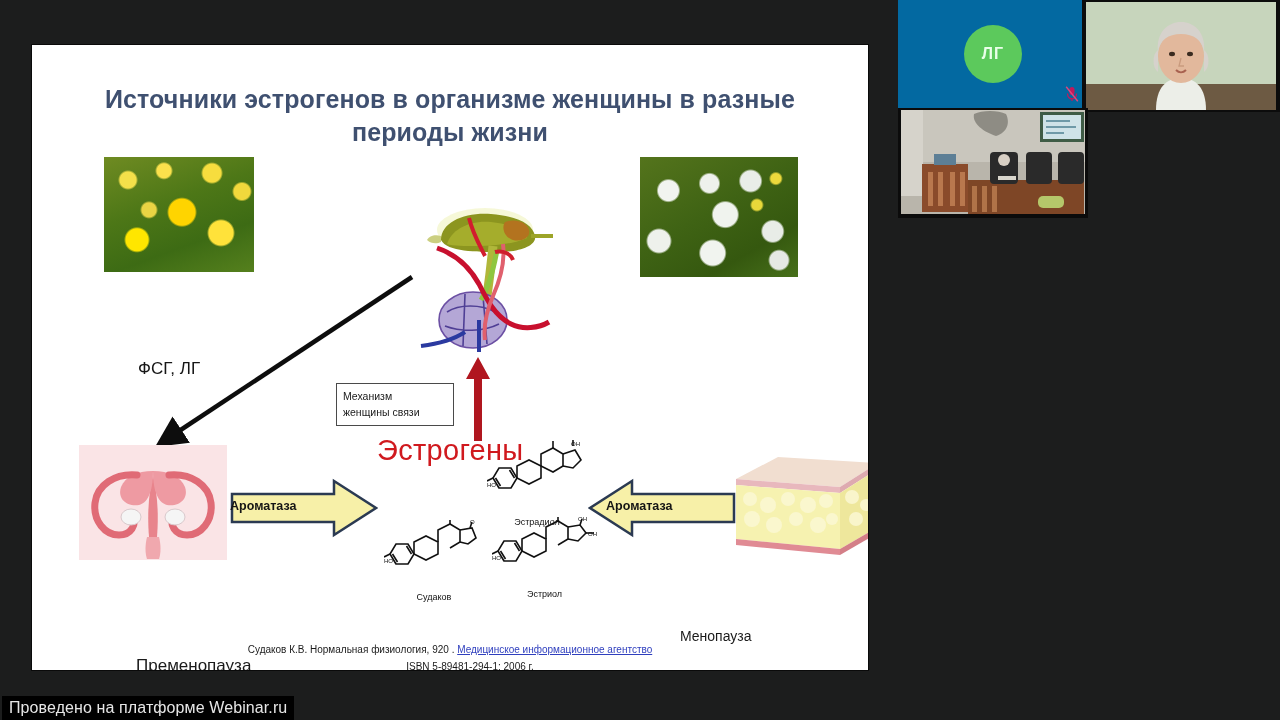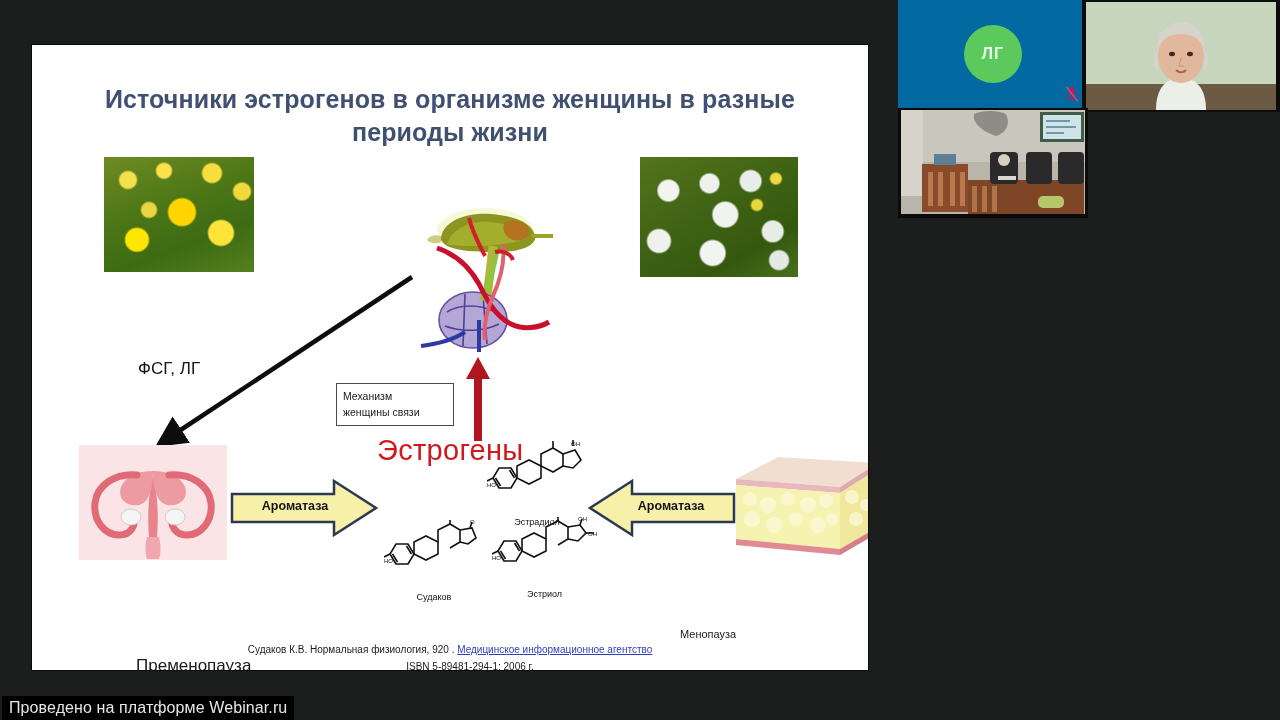--- a/index.html
+++ b/index.html
@@ -62,21 +62,21 @@
 
   
   .uterus{position:absolute;left:47px;top:400px;width:148px;height:115px;
     background:#fae4e6;}
   
   .adipose{position:absolute;left:688px;top:408px;width:162px;height:105px;}
 
   
   .lbl-fsh{position:absolute;left:106px;top:314px;font-size:17px;color:#161616;}
   .lbl-premeno{position:absolute;left:104px;top:583px;font-size:17px;color:#1a1a1a;margin-top:28px;}
-  .lbl-meno{position:absolute;left:648px;top:583px;font-size:11px;color:#1a1a1a;}
+  .lbl-meno{position:absolute;left:648px;top:583px;font-size:14px;color:#1a1a1a;}
 
   .feedback-box{
     position:absolute;left:304px;top:338px;width:118px;height:43px;
     border:1px solid #4a4a4a;background:#ffffff;
     font-size:10.5px;line-height:1.5;color:#1a1a1a;
     padding:5px 0 0 6px;box-sizing:border-box;
   }
   .estrogen-word{
     position:absolute;left:345px;top:389px;
     font-size:29px;color:#d0191e;letter-spacing:.3px;
@@ -86,21 +86,21 @@
   .arrow-diag{position:absolute;left:110px;top:220px;width:290px;height:190px;}
 
   
   .arrow-red{position:absolute;left:428px;top:312px;width:36px;height:84px;}
 
   
   .arrow-yellow{position:absolute;height:60px;}
   .arrow-left-src{left:198px;top:433px;width:148px;}
   .arrow-right-src{left:556px;top:433px;width:148px;}
   .arrow-yellow .arrow-txt{
-    position:absolute;top:21px;width:100%;text-align:center;
+    position:absolute;top:21px;width:100%;
     font-size:12.5px;font-weight:bold;color:#151515;pointer-events:none;
   }
   .arrow-left-src .arrow-txt{padding-right:18px;box-sizing:border-box;}
   .arrow-right-src .arrow-txt{padding-left:18px;box-sizing:border-box;}
 
   
   .steroid{position:absolute;}
   .st-estradiol{left:455px;top:395px;width:100px;height:85px;}
   .st-estrone{left:352px;top:475px;width:100px;height:80px;}
   .st-estriol{left:460px;top:472px;width:105px;height:80px;}

